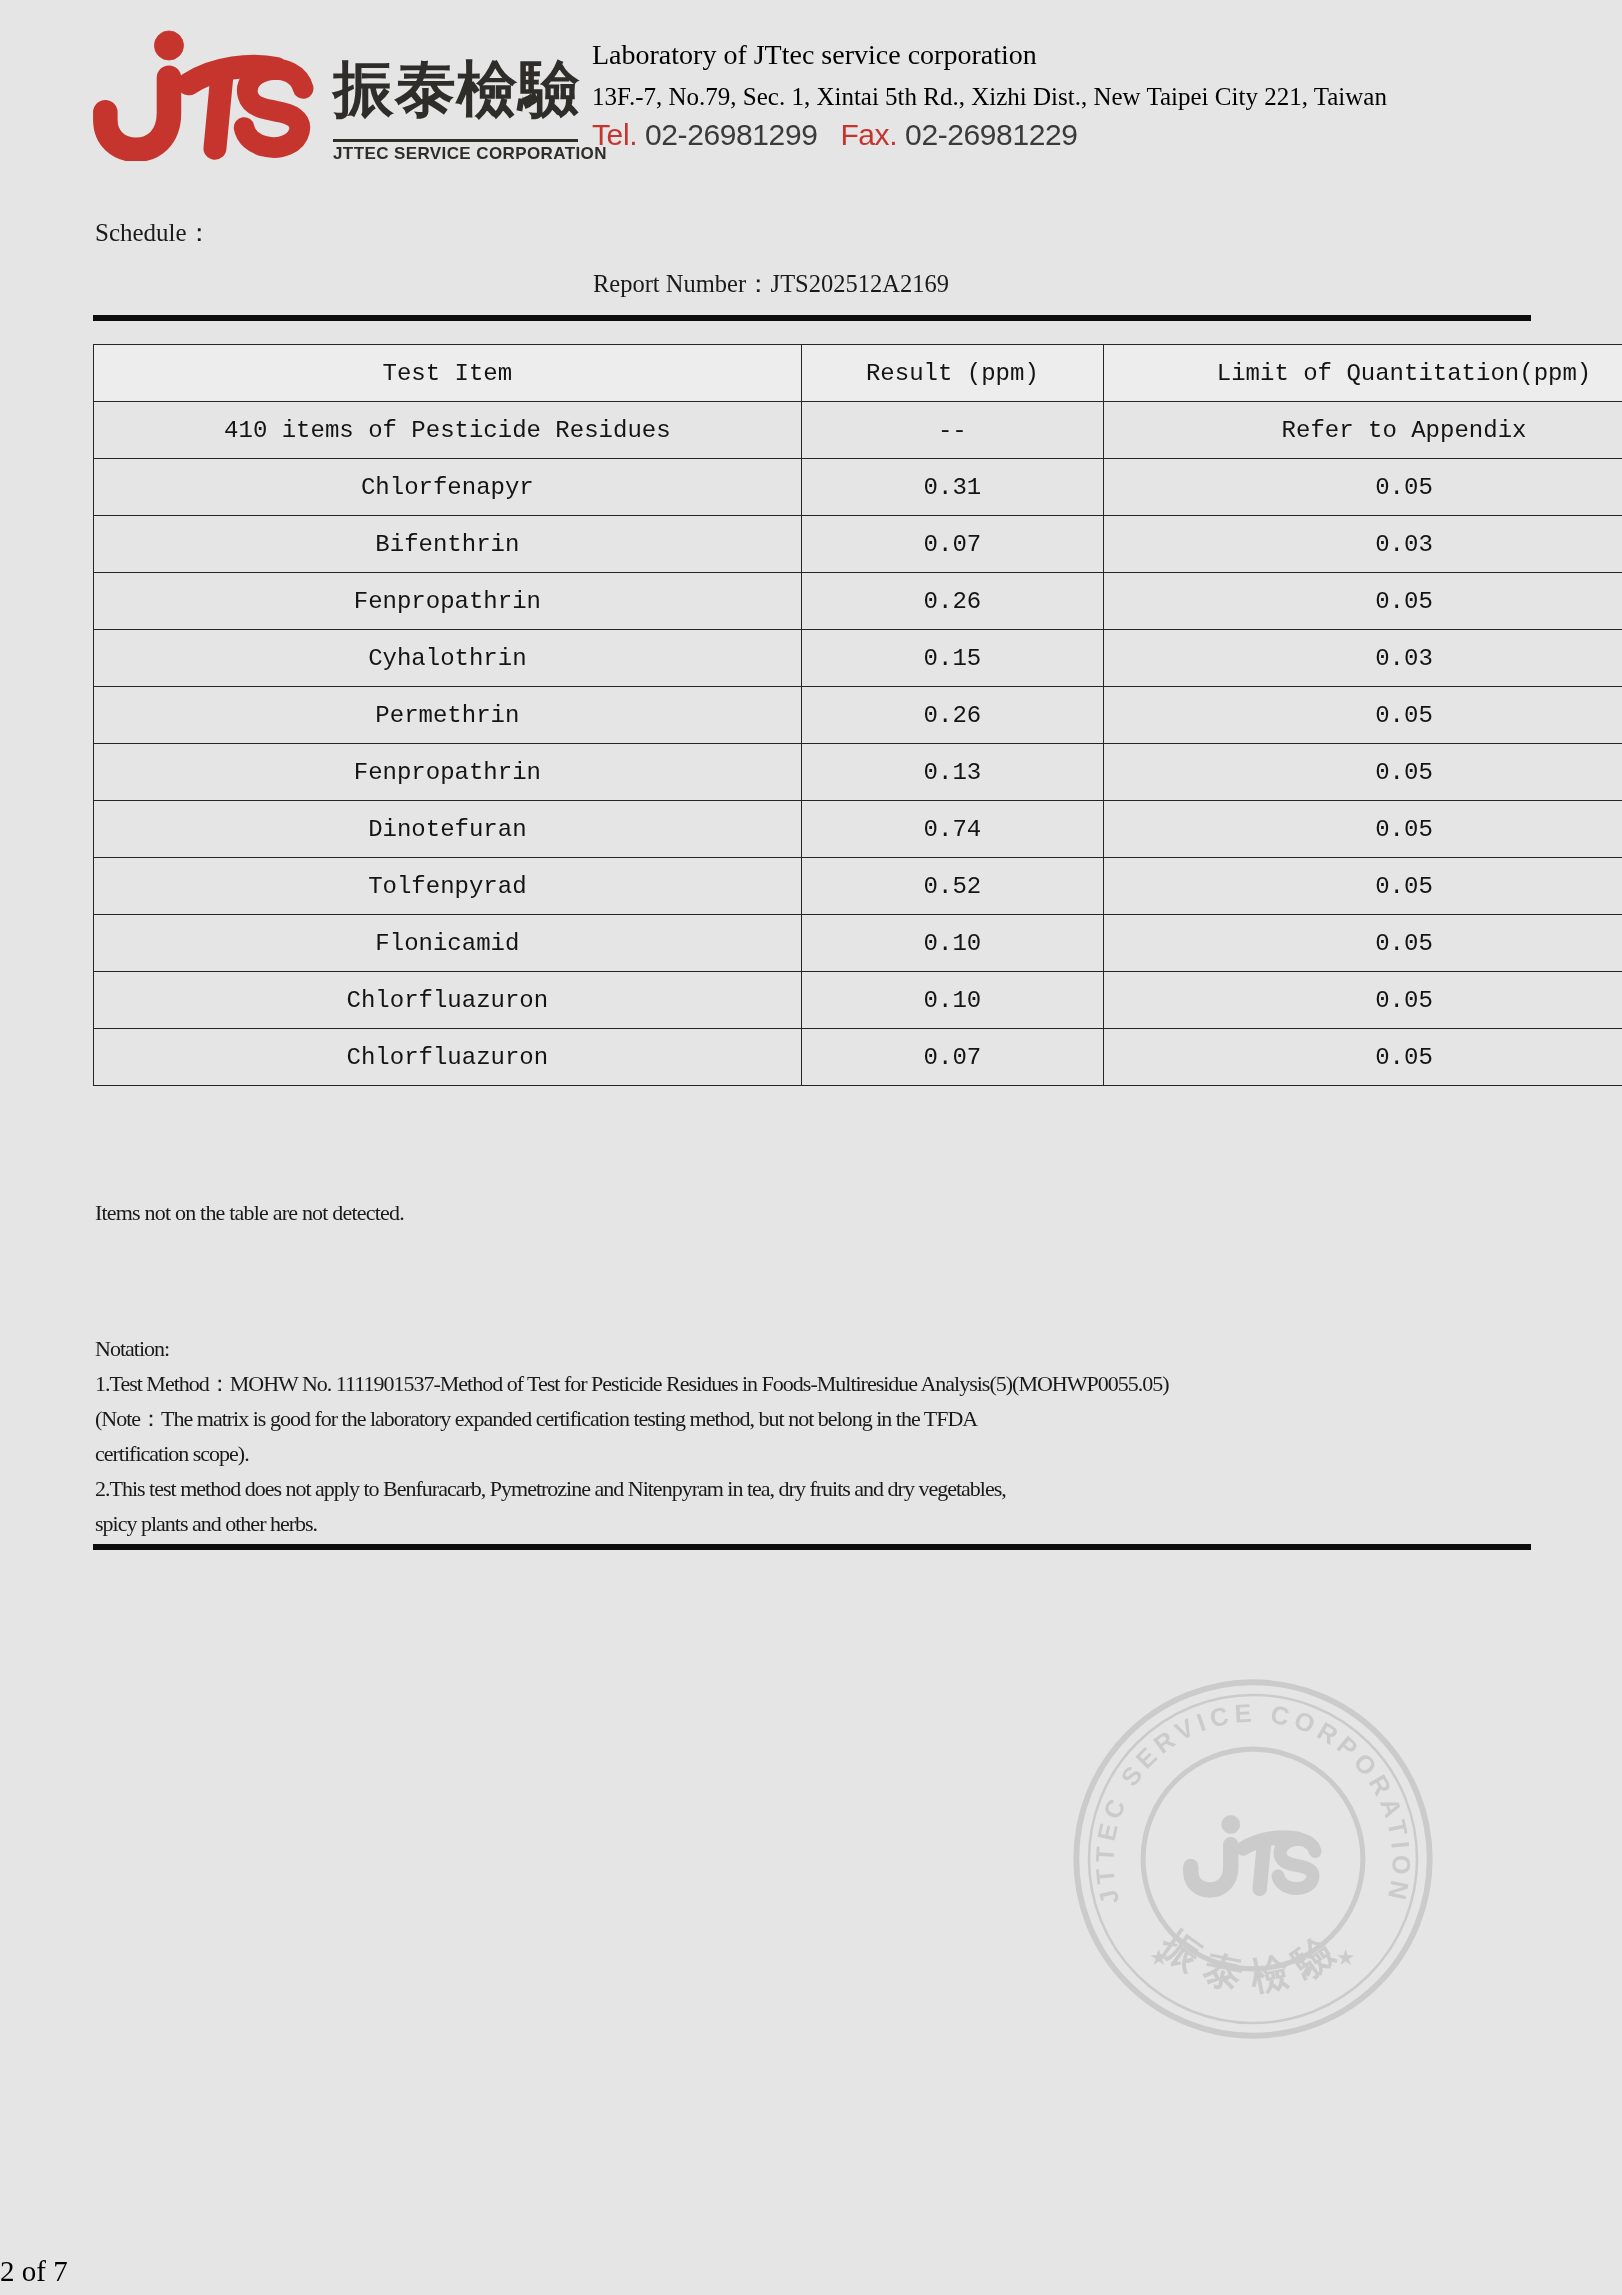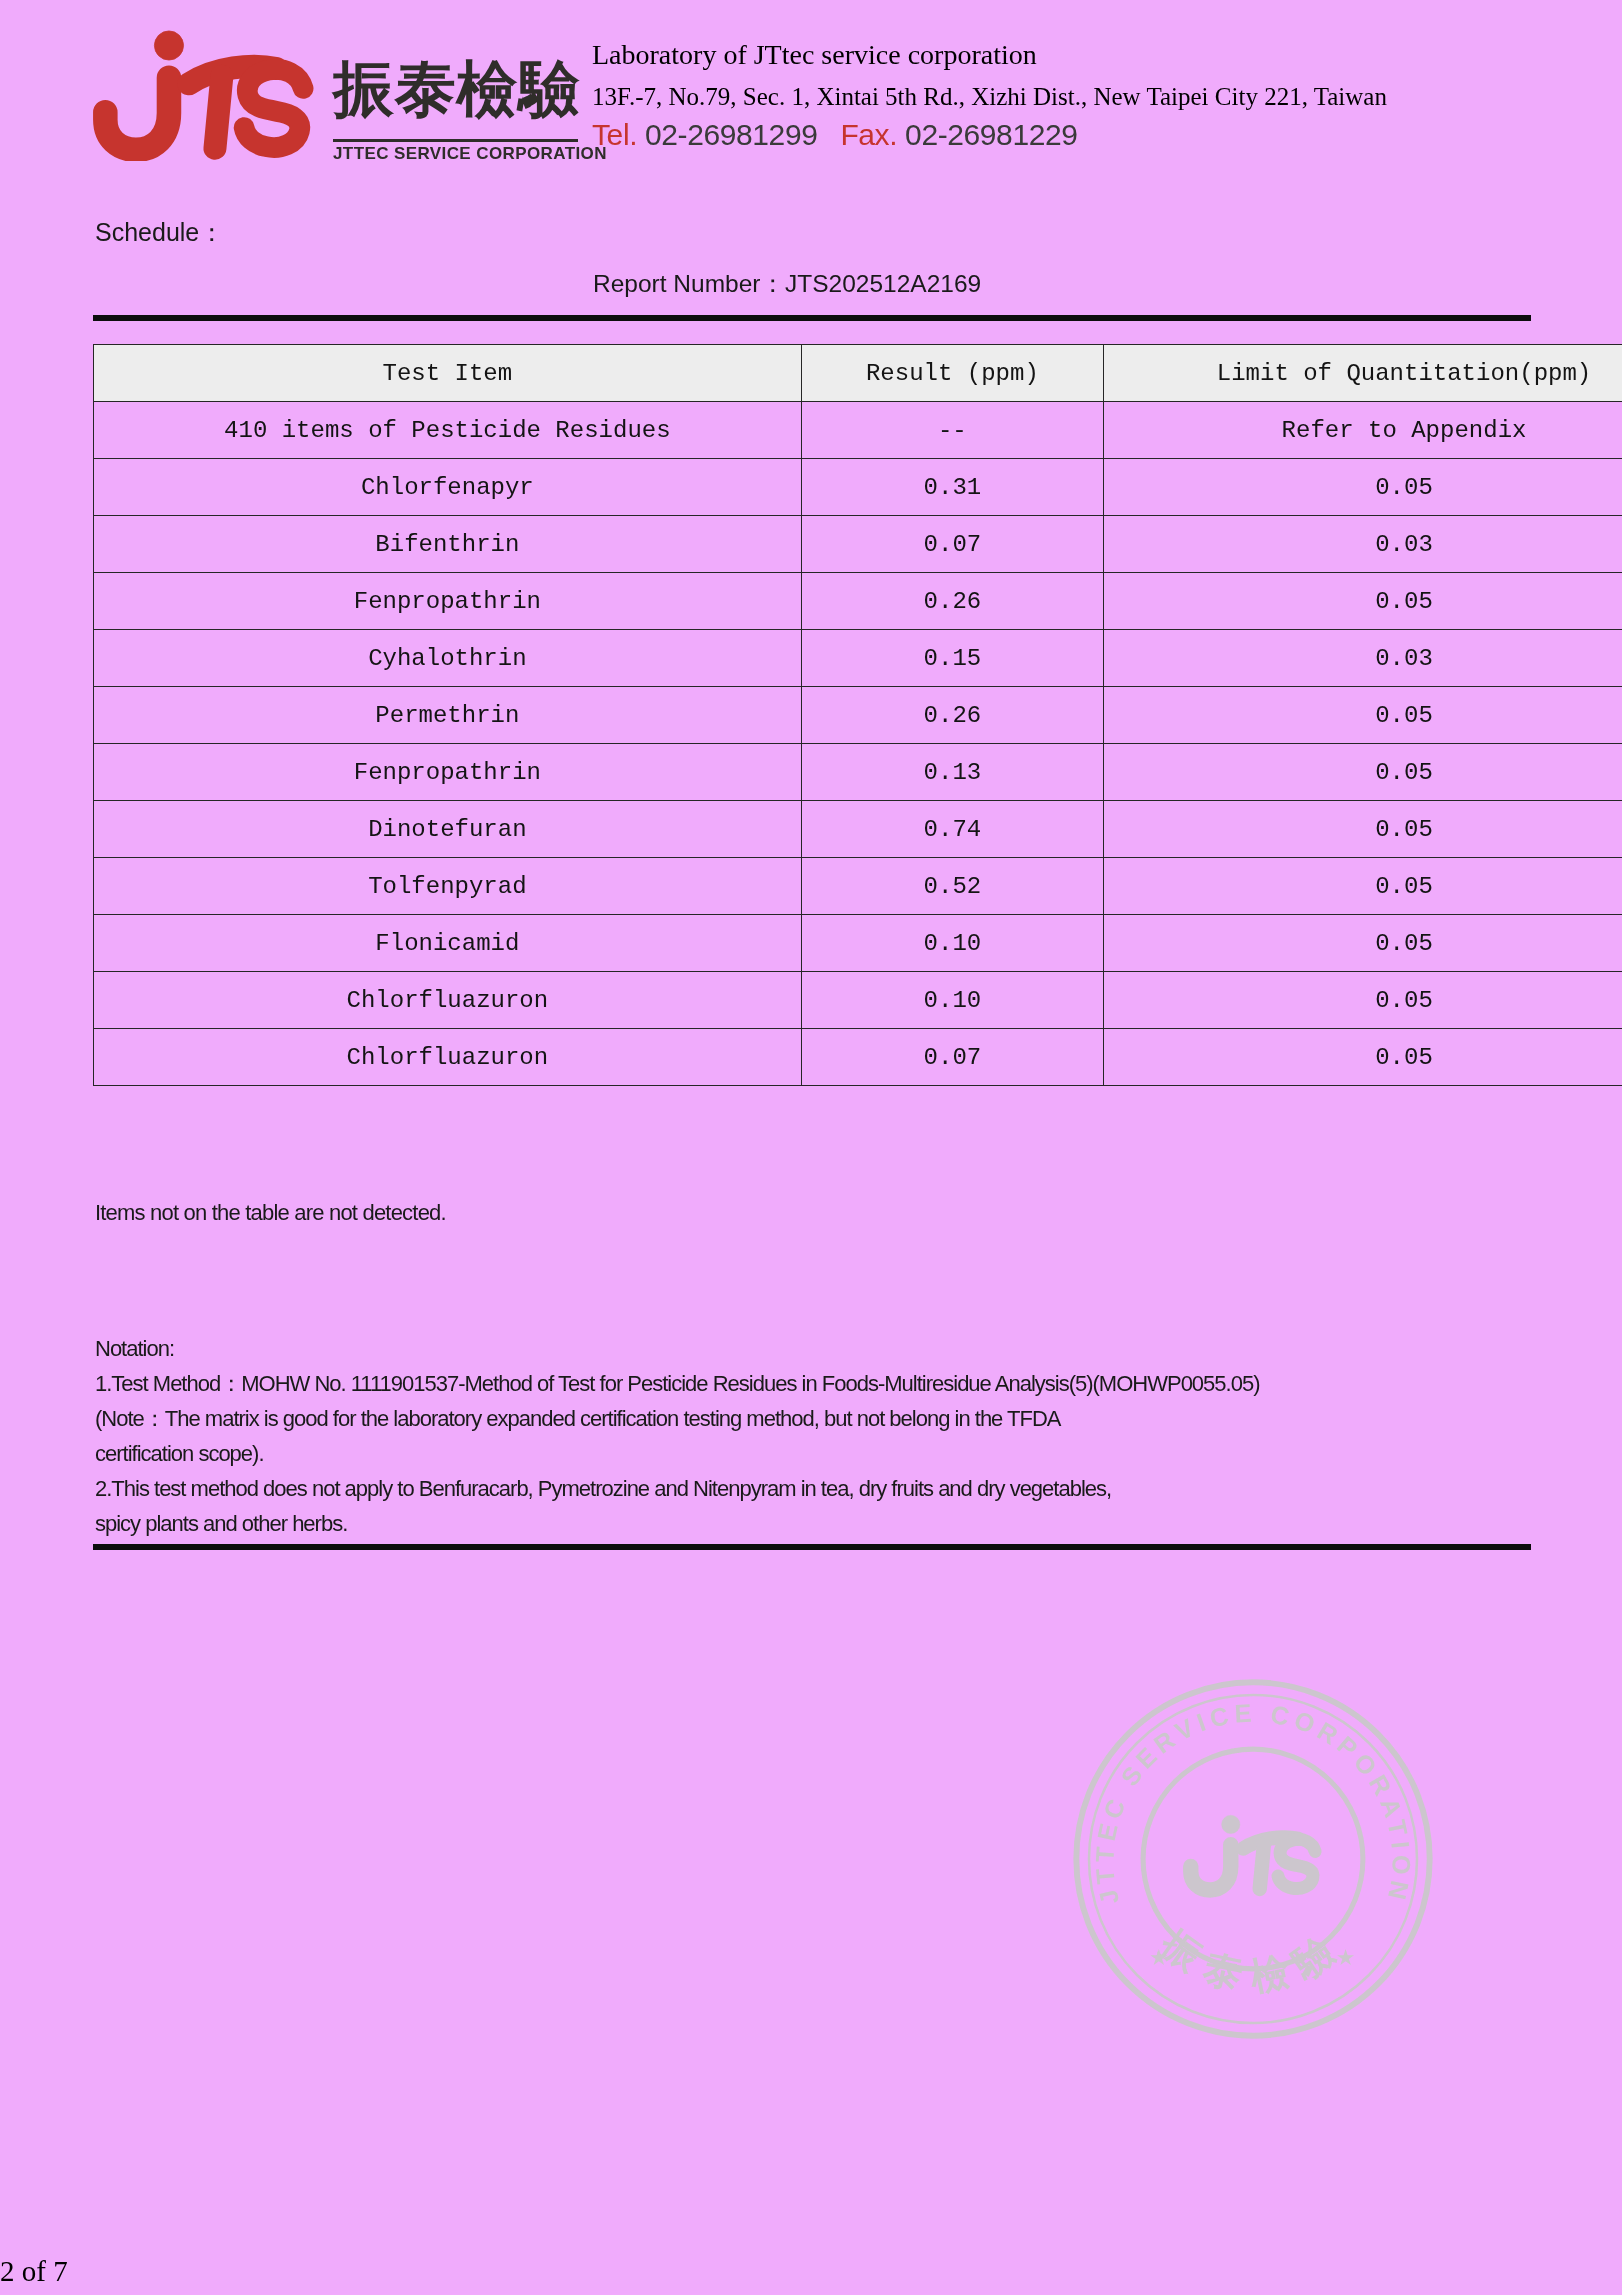--- a/index.html
+++ b/index.html
@@ -1,20 +1,20 @@
 <!DOCTYPE html>
 <html style="font-size:13.5px"><head>
 <meta charset="utf-8">
 <style>
   html,body{margin:0;padding:0;background:#888;}
-  .page{position:relative;width:1623px;height:2295px;background:#f0abfc;overflow:hidden;
+  .page{position:relative;width:1623px;height:2295px;background:#e5e5e5;overflow:hidden;
         font-family:"Liberation Sans",sans-serif;color:#111;}
   .abs{position:absolute;}
   .serif{font-family:"Liberation Serif",serif;}
-  .mono{font-family:Liberation Sans, sans-serif;}
+  .mono{font-family:Liberation Serif, serif;}
 
   
   .logo-svg{left:90px;top:22px;width:230px;height:139px;}
   .cn-name{left:333px;top:44px;width:247px;font-size:61px;font-weight:bold;color:#2f2d2a;
            letter-spacing:0.8px;line-height:91px;white-space:nowrap;}
   .cn-rule{left:333px;top:139px;width:245px;height:2.5px;background:#2f2d2a;}
   .logo-sub{left:333px;top:144px;width:247px;font-size:17px;font-weight:bold;letter-spacing:0.4px;
             color:#2f2d2a;white-space:nowrap;}
   .lab-name{left:592px;top:39px;font-size:28px;color:#000;}
   .lab-addr{left:592px;top:83px;font-size:25px;color:#000;}

